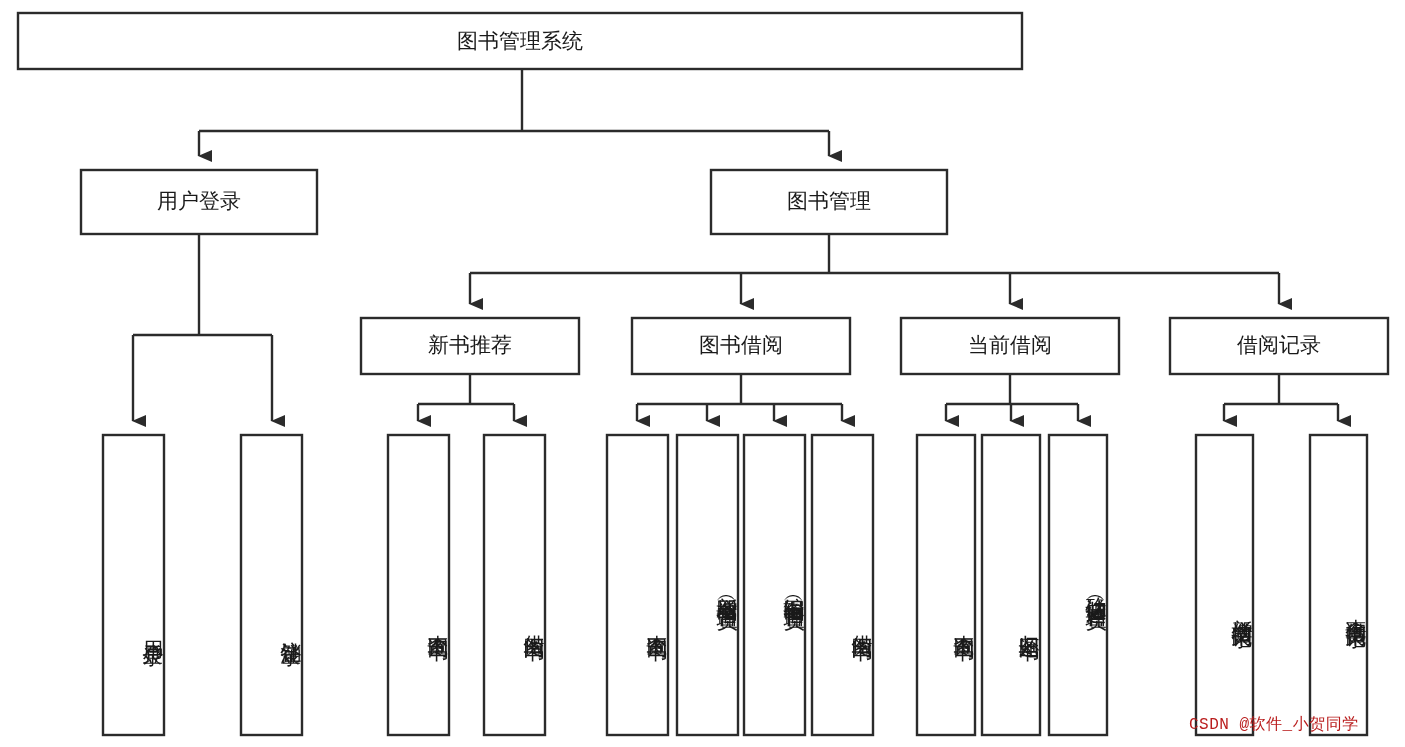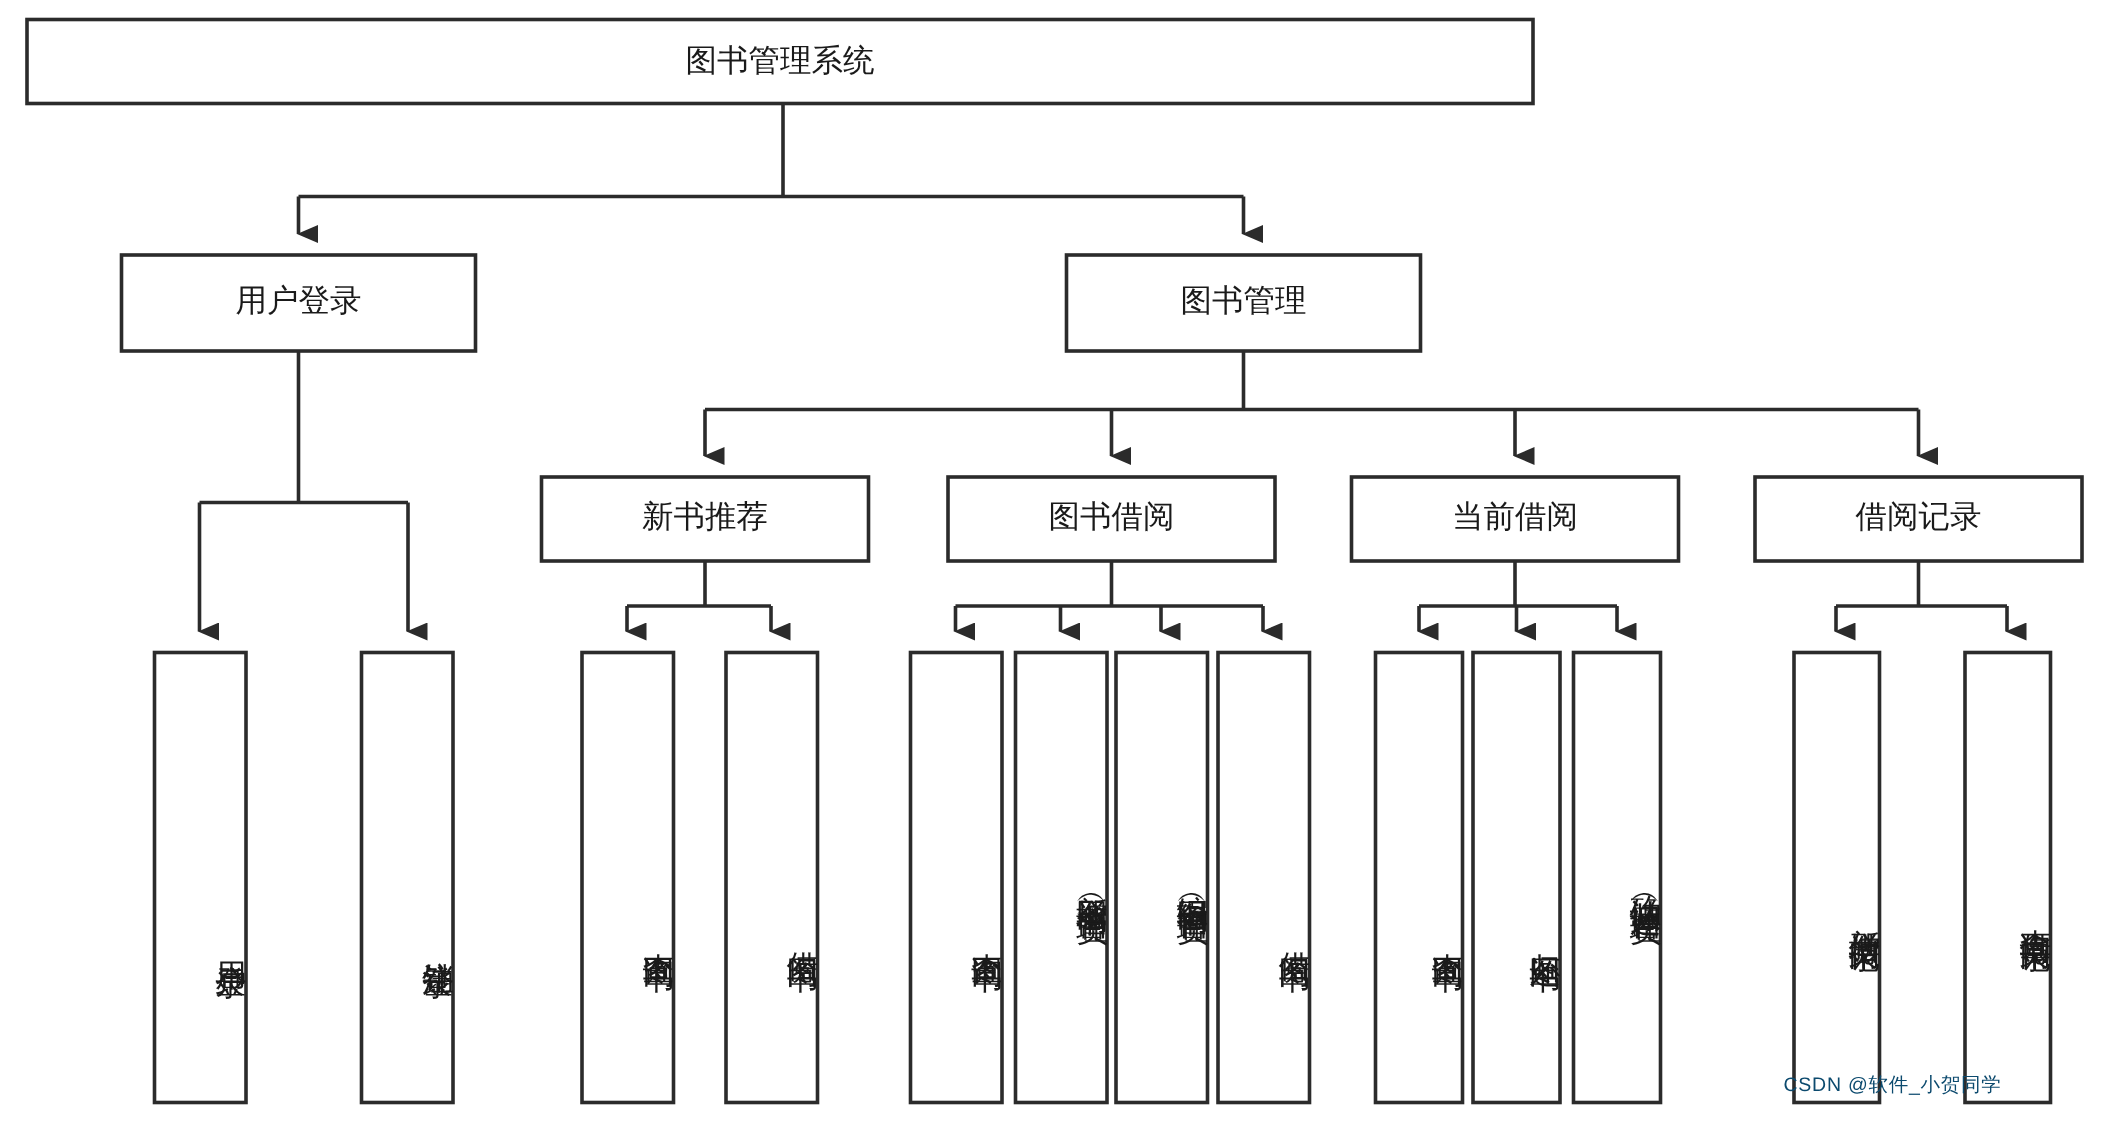--- a/index.html
+++ b/index.html
@@ -67,23 +67,23 @@
     display: flex;
     align-items: flex-start;
     justify-content: center;
     white-space: nowrap;
     pointer-events: none;
   }
   .watermark {
     position: absolute;
     left: 1189px;
     top: 714px;
-    font-family: Liberation Sans, sans-serif;
-    font-size: 13px;
-    color: #0c4a6e;
+    font-family: Liberation Mono, monospace;
+    font-size: 16px;
+    color: #b91c1c;
     white-space: nowrap;
     letter-spacing: 0.5px;
   }
 </style>
 </head>
 <body>
 
 <div id="diagram-root">
 
   <svg class="diagram-canvas" viewBox="0 0 1405 747">

